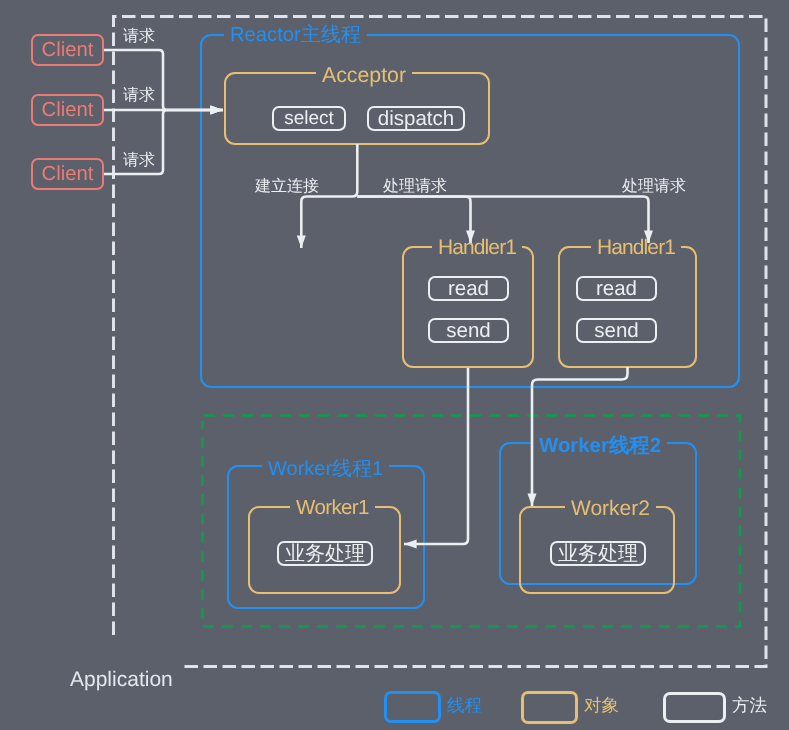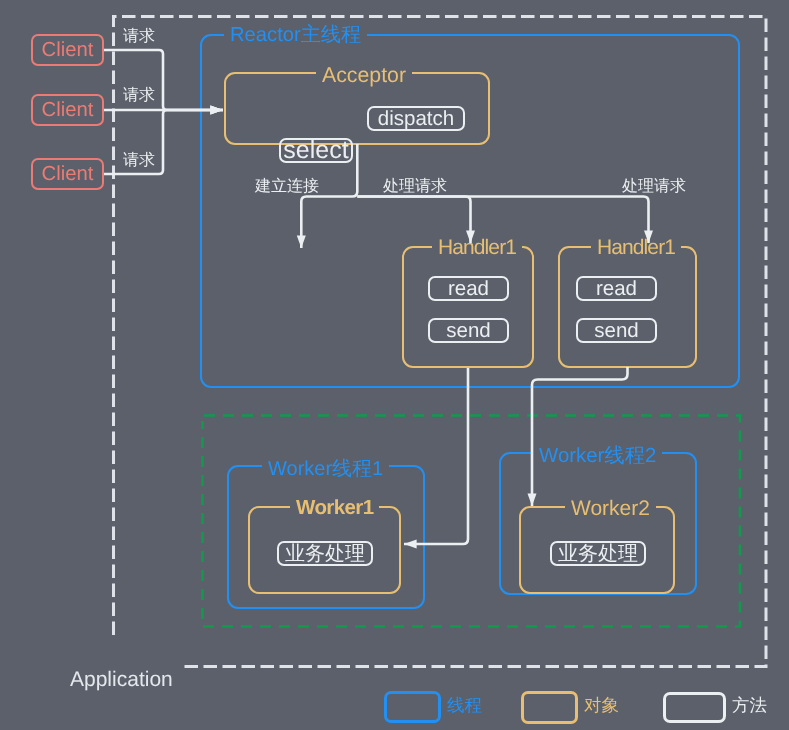--- a/index.html
+++ b/index.html
@@ -83,21 +83,21 @@
   <div class="elbl" style="left:123px;top:29px;font-size:16px;">请求</div>
   <div class="elbl" style="left:123px;top:88px;font-size:16px;">请求</div>
   <div class="elbl" style="left:123px;top:153px;font-size:16px;">请求</div>
 
   <div class="box thread" style="left:200px;top:34px;width:540px;height:354px;">
     <div class="lbl" style="left:22px;top:-11px;font-size:20.2px;">Reactor主线程</div>
   </div>
 
   <div class="box object" style="left:224px;top:72px;width:266px;height:73px;">
     <div class="lbl" style="left:90px;top:-9px;font-size:21.3px;">Acceptor</div>
-    <div class="method" style="left:53px;top:32px;width:74px;height:25px;font-size:25px;margin-top:32px;">select</div>
+    <div class="method" style="left:46px;top:32px;width:74px;height:25px;font-size:19px;">select</div>
     <div class="method" style="left:141px;top:32px;width:98px;height:25px;font-size:20.5px;">dispatch</div>
   </div>
 
   <div class="elbl" style="left:255px;top:179px;font-size:16px;">建立连接</div>
   <div class="elbl" style="left:383px;top:179px;font-size:16px;">处理请求</div>
   <div class="elbl" style="left:622px;top:179px;font-size:16px;">处理请求</div>
 
 
   <div class="box object" style="left:402px;top:246px;width:132px;height:122px;">
     <div class="lbl" style="left:28px;top:-11px;font-size:21px;letter-spacing:-0.9px;">Handler1</div>
@@ -112,25 +112,25 @@
   </div>
 
   <svg class="layer" viewBox="0 0 789 730">
     <path d="M204,415.5 H740 V626.5 H202.5 V421" fill="none" stroke="#119a4e" stroke-width="2.6" stroke-dasharray="11 8" stroke-linecap="butt"></path>
   </svg>
 
   <div class="box thread" style="left:227px;top:465px;width:198px;height:144px;">
     <div class="lbl" style="left:33px;top:-8px;font-size:20px;">Worker线程1</div>
   </div>
   <div class="box object" style="left:248px;top:506px;width:153px;height:88px;">
-    <div class="lbl" style="left:40px;top:-10px;font-size:20.5px;letter-spacing:-0.6px;font-weight:bold;">Worker1</div>
+    <div class="lbl" style="left:40px;top:-10px;font-size:20.5px;letter-spacing:-0.6px;">Worker1</div>
     <div class="method" style="left:27px;top:33px;width:96px;height:25px;font-size:20px;">业务处理</div>
   </div>
 
-  <div class="box thread" style="left:499px;top:452px;width:198px;height:143px;">
+  <div class="box thread" style="left:499px;top:442px;width:198px;height:143px;font-weight:bold;">
     <div class="lbl" style="left:32px;top:-8px;font-size:20.4px;">Worker线程2</div>
   </div>
   <div class="box object" style="left:519px;top:506px;width:156px;height:88px;">
     <div class="lbl" style="left:44px;top:-10px;font-size:21px;">Worker2</div>
     <div class="method" style="left:29px;top:33px;width:96px;height:25px;font-size:20px;">业务处理</div>
   </div>
 
   <div class="lsw" style="left:384px;top:691px;width:57px;height:32px;border:3.6px solid #2290f2;"></div>
   <div class="ltx" style="left:447px;top:697px;font-size:17.5px;color:#2290f2;">线程</div>
 

